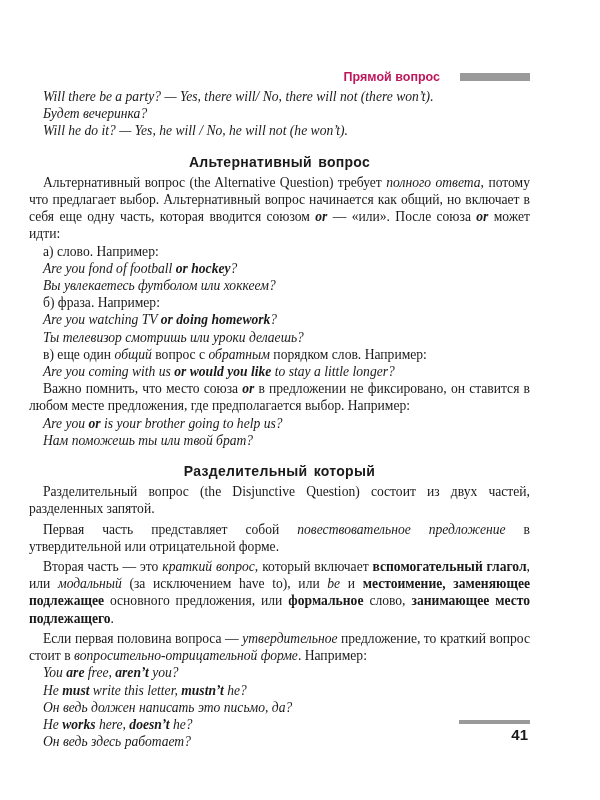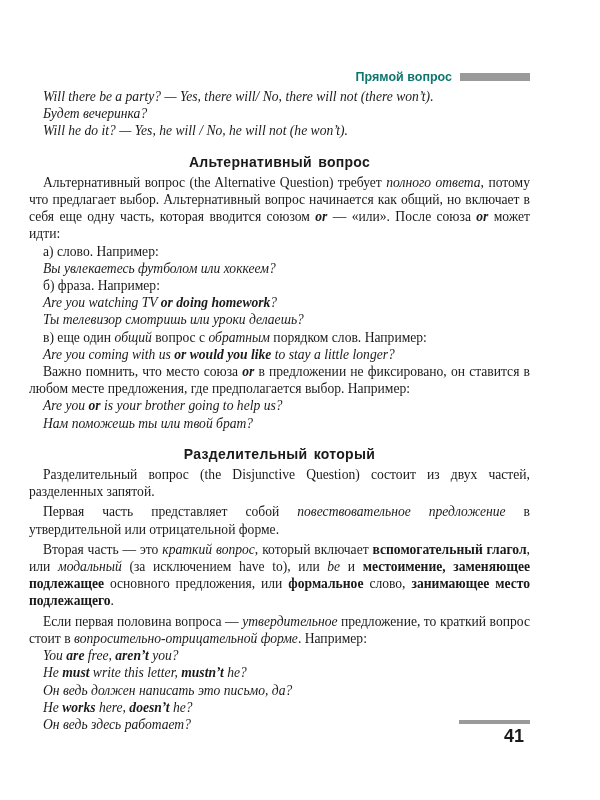--- a/index.html
+++ b/index.html
@@ -1,54 +1,55 @@
 <!DOCTYPE html>
 <html><head>
 <meta charset="utf-8">
 <style>
   html, body { margin: 0; padding: 0; background: #ffffff; }
   body { width: 600px; height: 800px; position: relative; overflow: hidden;
          font-family: "Liberation Serif", "DejaVu Serif", serif; color: #1a1a1a; }
   .running-head { position: absolute; top: 69px; left: 300px; width: 230px; height: 16px;
                   display: flex; justify-content: flex-end; align-items: center; }
   .running-head .rh-text { font-family: "Liberation Sans", "DejaVu Sans", sans-serif; font-weight: bold;
-                           font-size: 12.5px; color: #0f766e; margin-right: 8px; white-space: nowrap; }
+                           font-size: 12.5px; color: #be185d; margin-right: 20px; white-space: nowrap; }
   .running-head .rh-bar { width: 70px; height: 8px; background: #9a9a9a; }
   .content { position: absolute; top: 88px; left: 29px; width: 501px; font-size: 13.6px; line-height: 17.2px; }
   .content p { margin: 0; text-align: justify; }
   .indent { text-indent: 14px; }
   .ex { padding-left: 14px; font-style: italic; text-align: left !important; }
   .item { padding-left: 14px; text-align: left !important; }
   .gap { margin-top: 3px !important; }
   h2 { font-family: "Liberation Sans", "DejaVu Sans", sans-serif; font-weight: bold; font-size: 14px;
        text-align: center; margin: 14px 0 3px 0; letter-spacing: 0.3px; word-spacing: 2px; }
   b { font-weight: bold; }
   .foot-bar { position: absolute; top: 720px; left: 459px; width: 71px; height: 4px; background: #9a9a9a; }
-  .page-num { position: absolute; top: 726px; left: 500px; width: 28px; text-align: center;
-              font-family: "Liberation Sans", "DejaVu Sans", sans-serif; font-weight: bold; font-size: 18px; }
+  .page-num { position: absolute; top: 726px; left: 500px; width: 28px; text-align: right;
+              font-family: "Liberation Sans", "DejaVu Sans", sans-serif; font-weight: bold; font-size: 15px; }
 </style>
 </head>
 <body>
 
 <div class="running-head">
   <span class="rh-text">Прямой вопрос</span>
   <span class="rh-bar"></span>
 </div>
 
 <div class="content">
   <section>
     <p class="ex">Will there be a party? — Yes, there will/ No, there will not (there won’t).</p>
     <p class="ex">Будет вечеринка?</p>
     <p class="ex">Will he do it? — Yes, he will / No, he will not (he won’t).</p>
   </section>
 
   <section>
     <h2>Альтернативный вопрос</h2>
     <p class="indent"><span>Альтернативный вопрос (the Alternative Question) требует </span><i>полного ответа</i><span>, потому что предлагает выбор. Альтернативный вопрос начинается как общий, но включает в себя еще одну часть, которая вводится союзом </span><b><i>or</i></b><span> — «или». После союза </span><b><i>or</i></b><span> может идти:</span></p>
     <p class="item">а) слово. Например:</p>
+    <p class="ex"><span>Are you fond of football </span><b>or hockey</b><span>?</span></p>
     <p class="ex">Вы увлекаетесь футболом или хоккеем?</p>
     <p class="item">б) фраза. Например:</p>
     <p class="ex"><span>Are you watching TV </span><b>or doing homework</b><span>?</span></p>
     <p class="ex">Ты телевизор смотришь или уроки делаешь?</p>
     <p class="item"><span>в) еще один </span><i>общий</i><span> вопрос с </span><i>обратным</i><span> порядком слов. Например:</span></p>
     <p class="ex"><span>Are you coming with us </span><b>or would you like</b><span> to stay a little longer?</span></p>
     <p class="indent"><span>Важно помнить, что место союза </span><b><i>or</i></b><span> в предложении не фиксировано, он ставится в любом месте предложения, где предполагается выбор. Например:</span></p>
     <p class="ex"><span>Are you </span><b>or</b><span> is your brother going to help us?</span></p>
     <p class="ex">Нам поможешь ты или твой брат?</p>
   </section>

